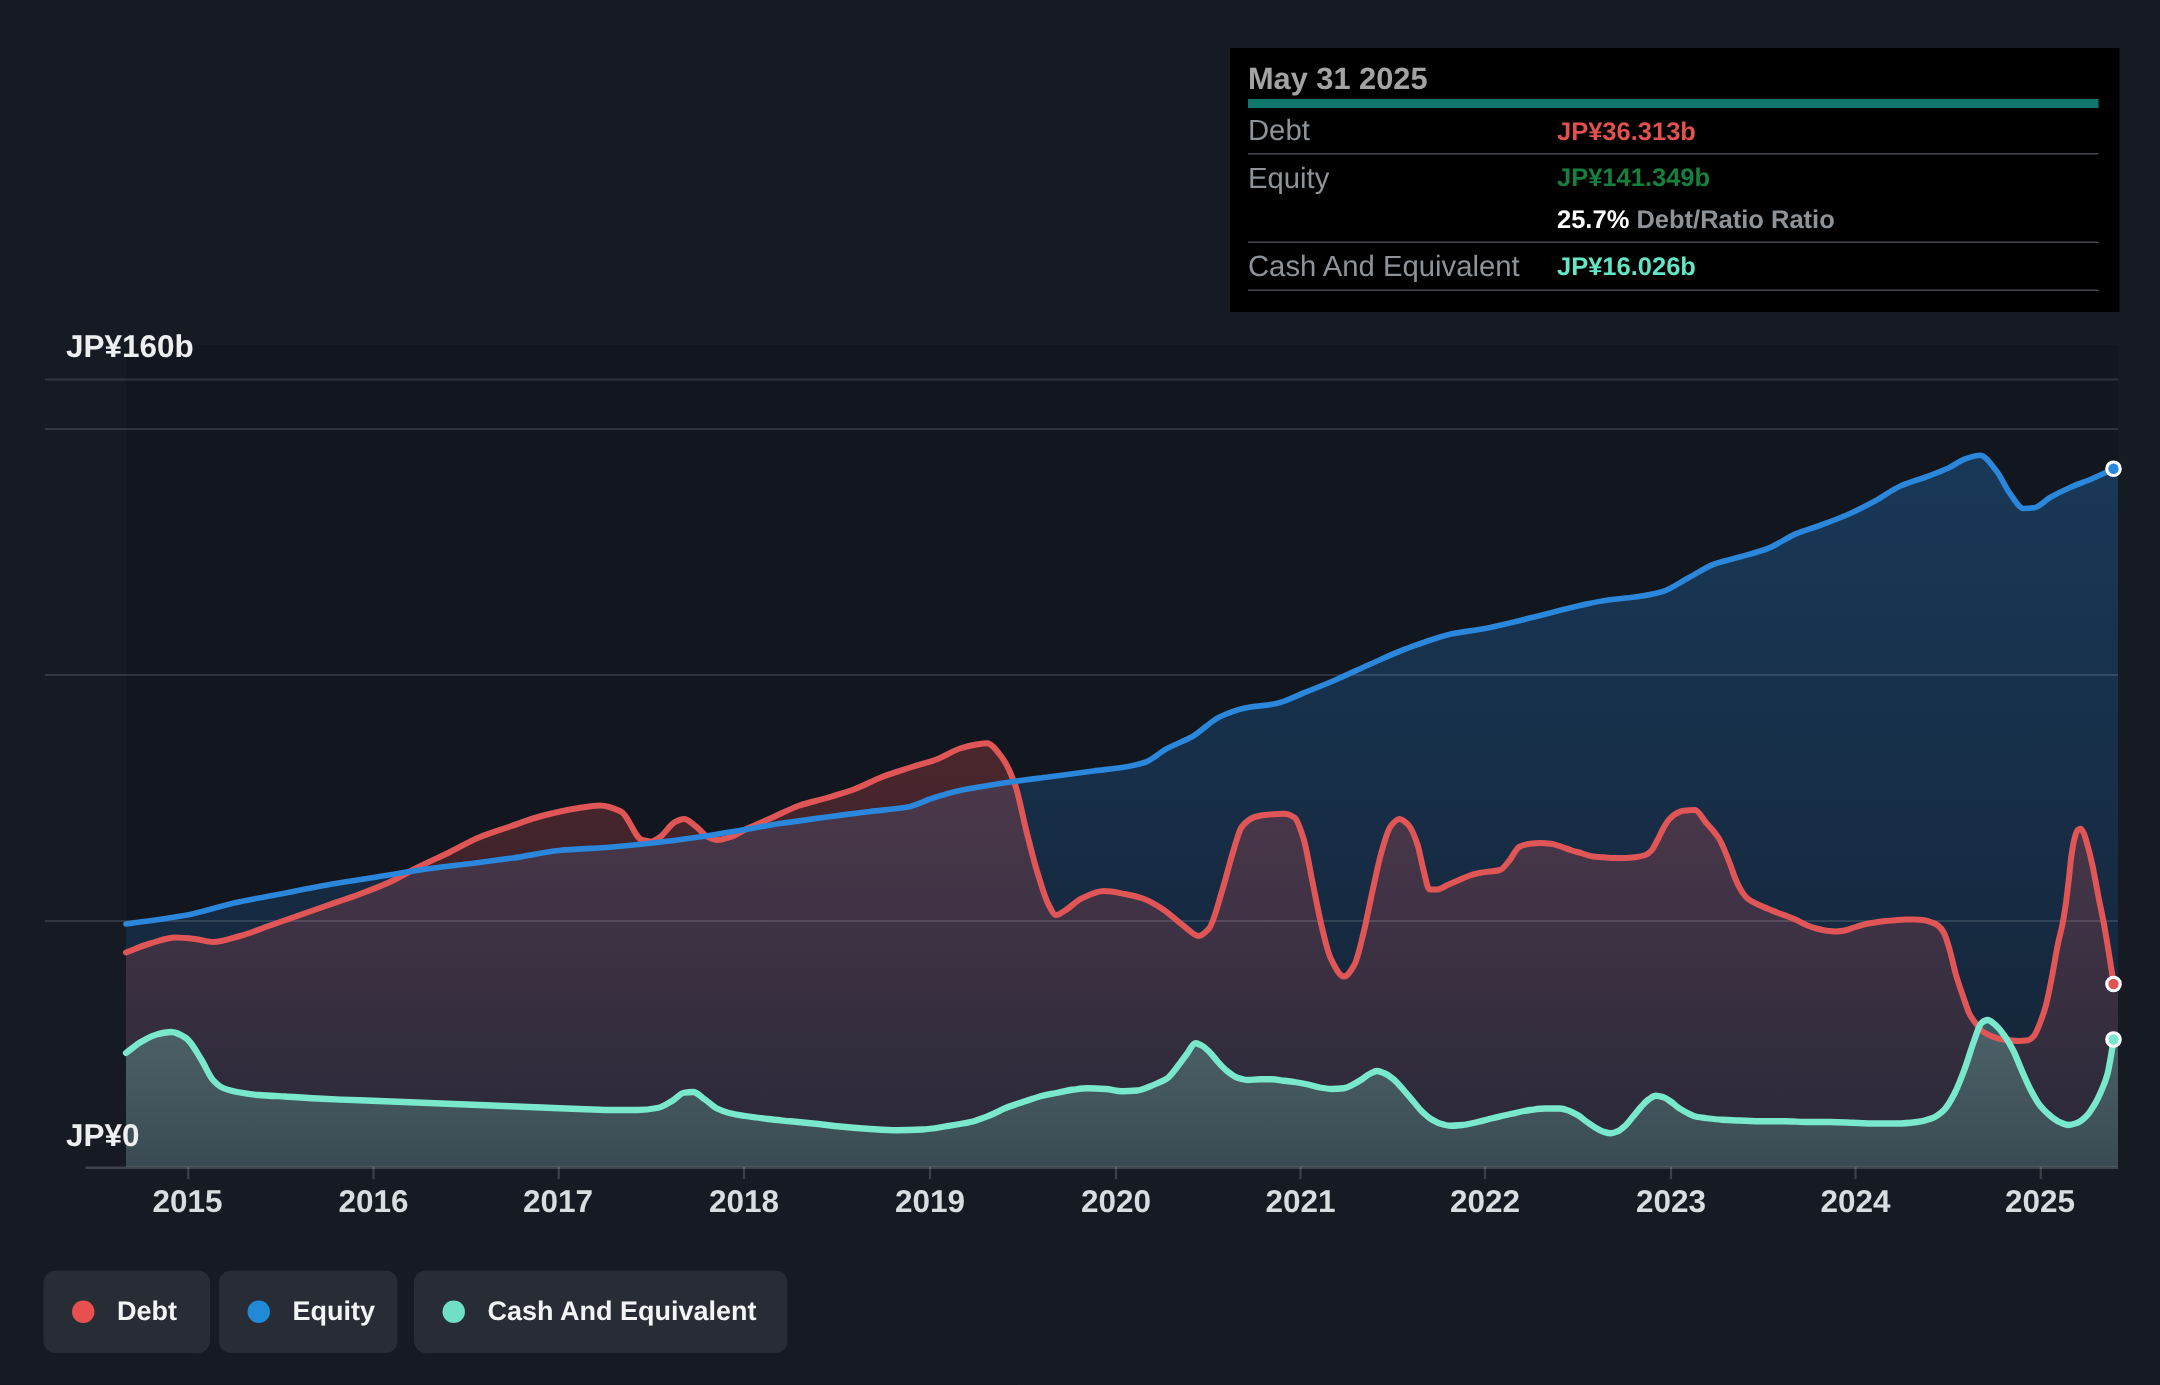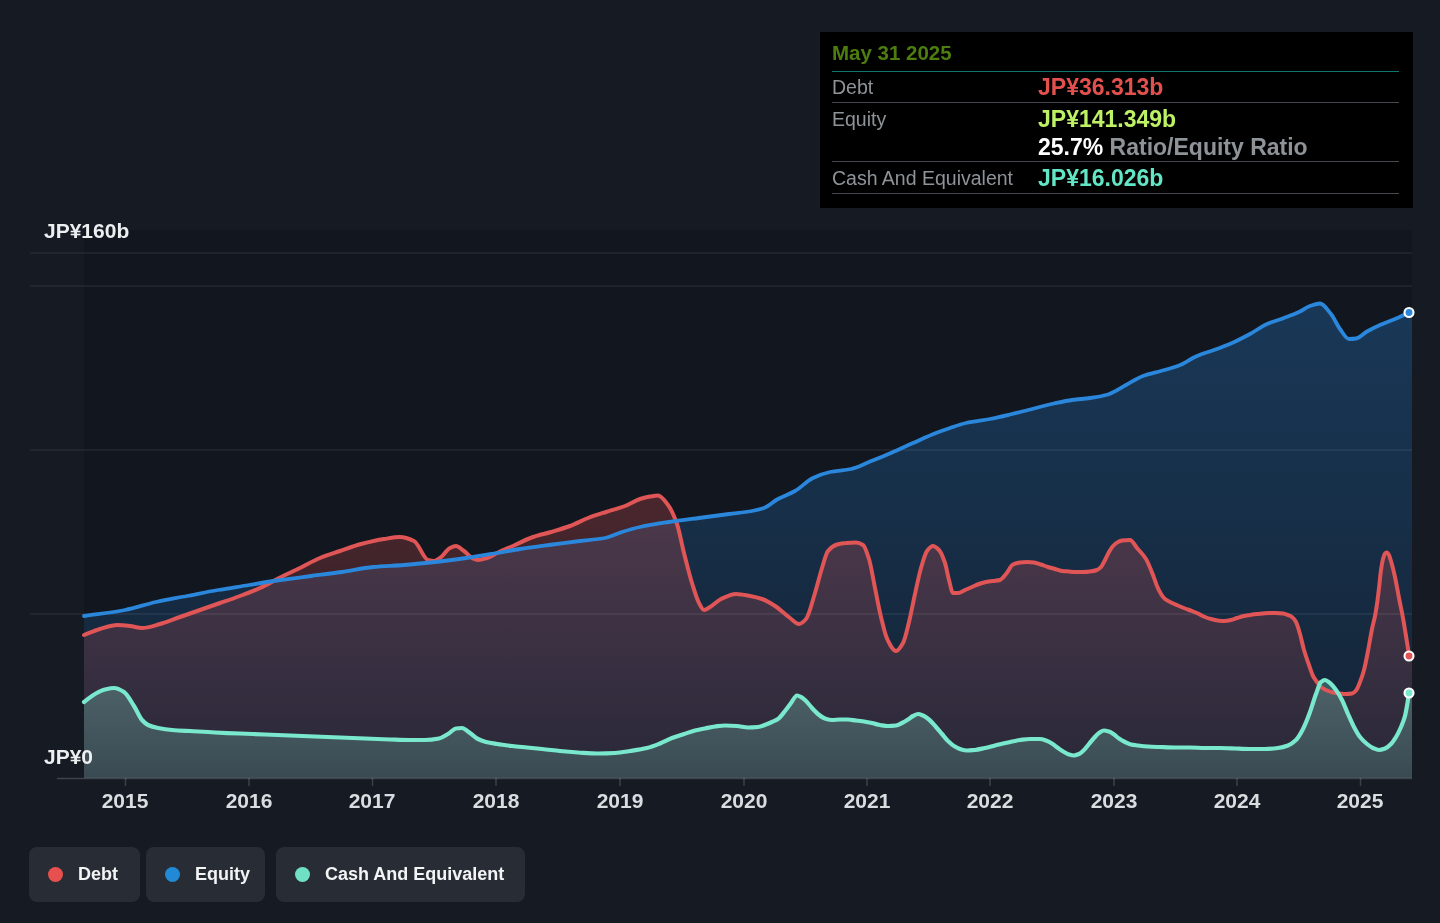--- a/index.html
+++ b/index.html
@@ -4,26 +4,26 @@
 <style>
   * { margin:0; padding:0; box-sizing:border-box; }
   html,body { width:1440px; height:923px; background:#151a23; overflow:hidden;
     font-family:"Liberation Sans", sans-serif; }
   .wrap { position:relative; width:1440px; height:923px; }
   svg.chart { position:absolute; left:0; top:0; }
   .tooltip { position:absolute; left:820px; top:32px; width:593px; height:176px;
     background:#000; color:#fff; }
   .tt-row { position:absolute; left:12px; right:14px; }
   .tt-title { top:0; height:40px; line-height:42px; font-size:20.5px; font-weight:700;
-    color:#4d7c0f; border-bottom:1px solid #0f766e; }
+    color:#a3a3a3; border-bottom:6px solid #0f766e; }
   .tt-debt { top:40px; height:31px; line-height:31px; border-bottom:1px solid #45494e; }
   .tt-equity { top:71px; height:59px; border-bottom:1px solid #45494e; }
   .tt-cash { top:130px; height:32px; line-height:32px; border-bottom:1px solid #45494e; }
   .lbl { font-size:19.5px; color:#8e9398; font-weight:400; }
-  .val { position:absolute; left:206px; font-size:23px; font-weight:700; }
+  .val { position:absolute; left:206px; font-size:17px; font-weight:700; }
   .eq1 { position:absolute; top:0; height:30px; line-height:32px; width:100%; }
   .eq2 { position:absolute; top:29px; height:30px; line-height:30px; width:100%; }
   .legend { position:absolute; top:847px; left:29px; height:55px; }
   .pill { position:absolute; top:0; height:55px; background:#272c35; border-radius:8px;
     display:flex; align-items:center; }
   .pill .dot { flex:0 0 15px; width:15px; height:15px; border-radius:50%; margin-left:19px; }
   .pill .ptext { margin-left:15px; margin-right:16px; font-size:18px; font-weight:700; color:#f3f4f5; white-space:nowrap; }
 </style>
 </head>
 <body>
@@ -89,23 +89,23 @@
     <text x="990" y="808">2022</text>
     <text x="1114" y="808">2023</text>
     <text x="1237" y="808">2024</text>
     <text x="1360" y="808">2025</text>
   </g>
 </svg>
 <div class="tooltip">
   <div class="tt-row tt-title">May 31 2025</div>
   <div class="tt-row tt-debt"><span class="lbl">Debt</span><span class="val" style="color:#e2514e;">JP¥36.313b</span></div>
   <div class="tt-row tt-equity">
-    <div class="eq1"><span class="lbl">Equity</span><span class="val" style="color:#bef264;">JP¥141.349b</span></div>
+    <div class="eq1"><span class="lbl">Equity</span><span class="val" style="color:#15803d;">JP¥141.349b</span></div>
     <div class="eq2">
-          <span class="val" style="color:#fff;">25.7%&nbsp;<span style="color:#8e9398;">Ratio/Equity Ratio</span></span>
+          <span class="val" style="color:#fff;">25.7%&nbsp;<span style="color:#8e9398;">Debt/Ratio Ratio</span></span>
         </div>
   </div>
   <div class="tt-row tt-cash"><span class="lbl">Cash And Equivalent</span><span class="val" style="color:#63e6c5;">JP¥16.026b</span></div>
 </div>
 <div class="legend">
   <div class="pill" style="left:0; width:111px;">
     <div class="dot" style="background:#e8504f;"></div>
         <div class="ptext">Debt</div>
   </div>
   <div class="pill" style="left:117px; width:119px;">

